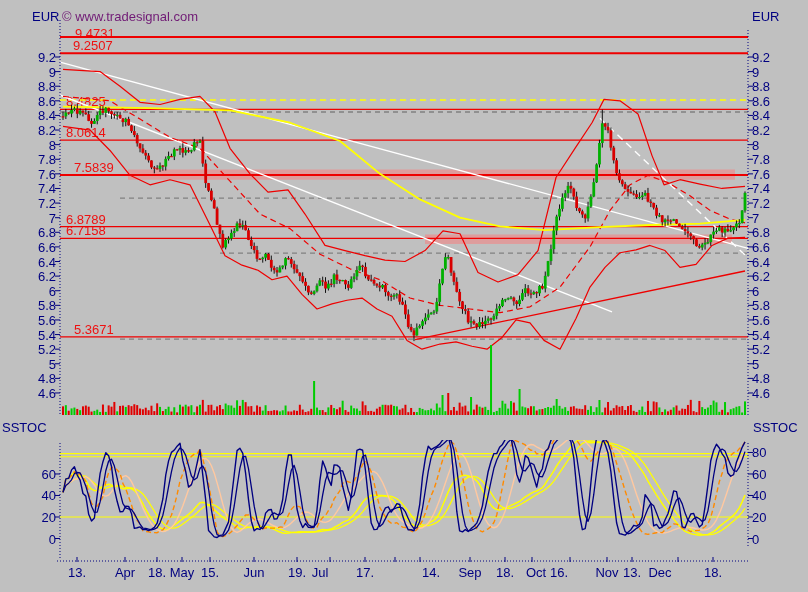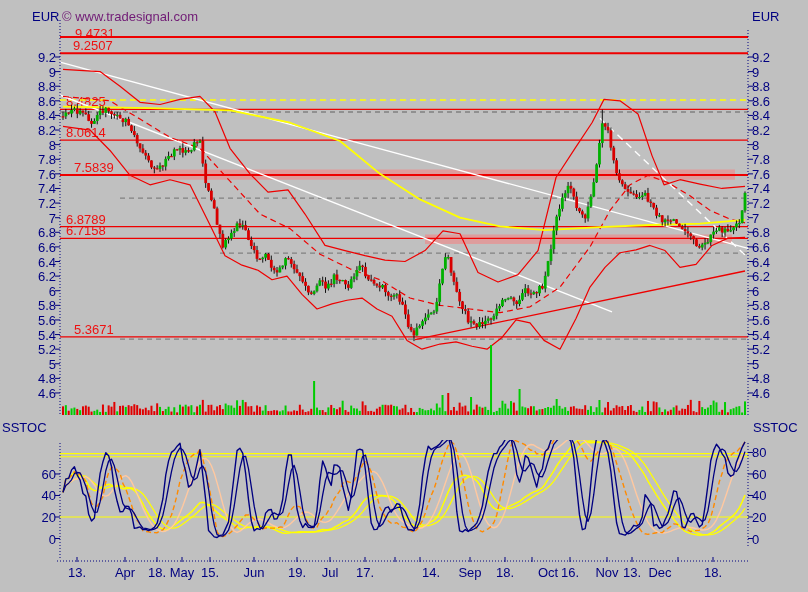--- a/index.html
+++ b/index.html
@@ -94,28 +94,28 @@
     <div class="lbl red f13" style="left: 74px; top: 322.955px;">5.3671</div>
   </div>
 <div id="month-labels">
     <div class="lbl navy f13" style="left: 57px; width: 40px; text-align: center; top: 566px;">13.</div>
     <div class="lbl navy f13" style="left: 105px; width: 40px; text-align: center; top: 566px;">Apr</div>
     <div class="lbl navy f13" style="left: 137px; width: 40px; text-align: center; top: 566px;">18.</div>
     <div class="lbl navy f13" style="left: 162px; width: 40px; text-align: center; top: 566px;">May</div>
     <div class="lbl navy f13" style="left: 190px; width: 40px; text-align: center; top: 566px;">15.</div>
     <div class="lbl navy f13" style="left: 234px; width: 40px; text-align: center; top: 566px;">Jun</div>
     <div class="lbl navy f13" style="left: 277px; width: 40px; text-align: center; top: 566px;">19.</div>
-    <div class="lbl navy f13" style="left: 310px; width: 40px; text-align: center; top: 566px;">Jul</div>
+    <div class="lbl navy f13" style="left: 300px; width: 40px; text-align: center; top: 566px;">Jul</div>
     <div class="lbl navy f13" style="left: 345px; width: 40px; text-align: center; top: 566px;">17.</div>
     <div class="lbl navy f13" style="left: 375px; width: 40px; text-align: center; top: 566px; margin-top: 30px;">Aug</div>
     <div class="lbl navy f13" style="left: 400px; width: 40px; text-align: right; top: 566px;">14.</div>
     <div class="lbl navy f13" style="left: 450px; width: 40px; text-align: center; top: 566px;">Sep</div>
     <div class="lbl navy f13" style="left: 485px; width: 40px; text-align: center; top: 566px;">18.</div>
-    <div class="lbl navy f13" style="left: 528px; width: 40px; text-align: center; top: 566px;">Oct</div>
-    <div class="lbl navy f13" style="left: 550px; width: 40px; text-align: center; top: 566px;">16.</div>
+    <div class="lbl navy f13" style="left: 516px; width: 40px; text-align: center; top: 566px;">Oct</div>
+    <div class="lbl navy f13" style="left: 550px; width: 40px; text-align: left; top: 566px;">16.</div>
     <div class="lbl navy f13" style="left: 587px; width: 40px; text-align: center; top: 566px;">Nov</div>
     <div class="lbl navy f13" style="left: 612px; width: 40px; text-align: center; top: 566px;">13.</div>
     <div class="lbl navy f13" style="left: 640px; width: 40px; text-align: center; top: 566px;">Dec</div>
     <div class="lbl navy f13" style="left: 693px; width: 40px; text-align: center; top: 566px;">18.</div>
   </div>
 
 <svg width="808" height="592">
     <g>
       <rect x="128" y="169.48159999999996" width="607" height="10.225600000000043" fill="#E89090" opacity="0.75"></rect>
       <rect x="425" y="234.4872" width="307" height="9.495199999999983" fill="#E89090" opacity="0.75"></rect>

